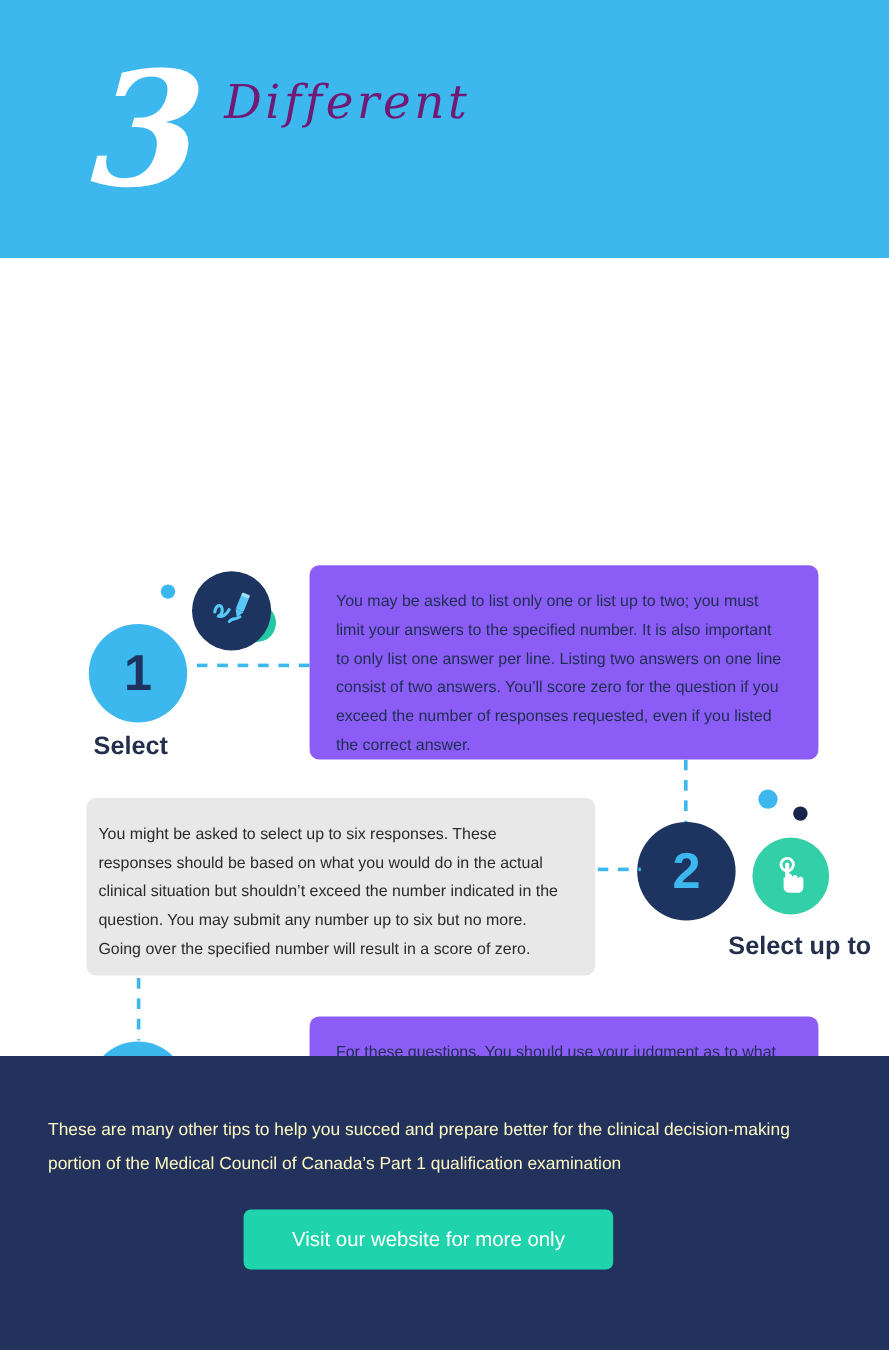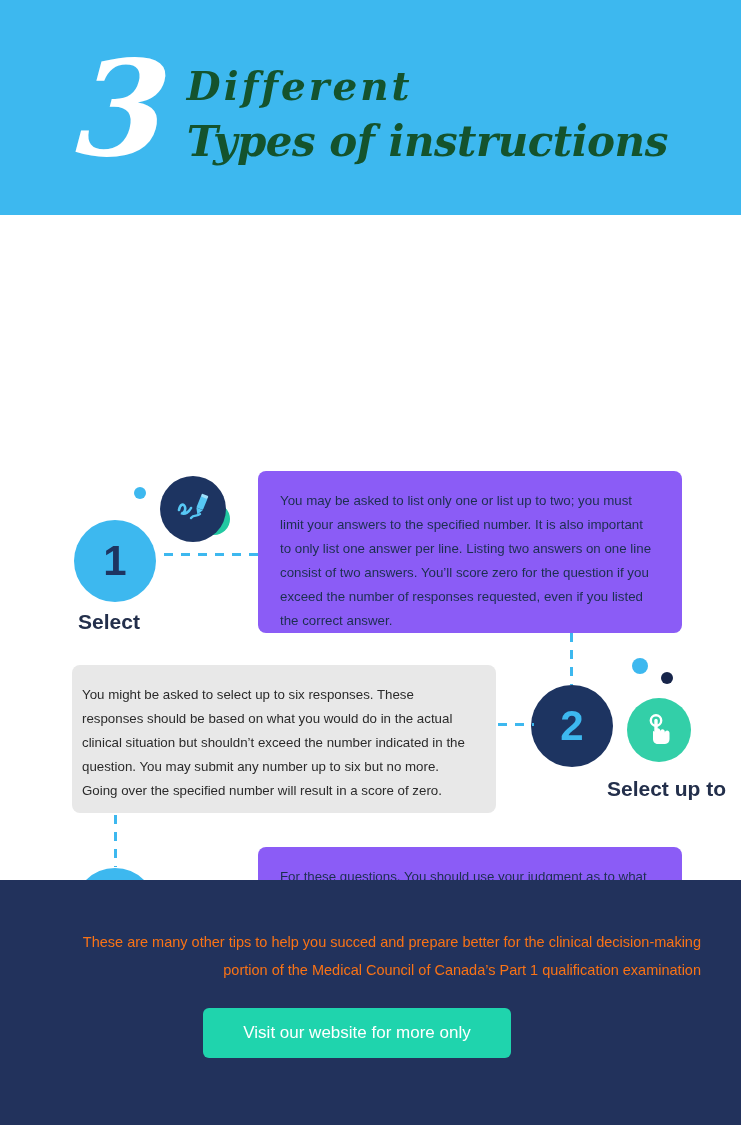--- a/index.html
+++ b/index.html
@@ -38,23 +38,23 @@
     line-height: 118px;
     color: #ffffff;
     font-style: italic;
     letter-spacing: -3px;
     margin-right: 20px;
     margin-top: 6px;
     transform: skewX(-4deg);
   }
   .header-title {
     font-family: "DejaVu Serif", serif;
-    font-weight: bold;
+    font-weight: normal;
     font-style: italic;
-    color: #14532d;
+    color: #701a75;
     font-size: 40px;
     line-height: 56px;
     letter-spacing: 0px;
     padding-top: 14px;
   }
   .header-title .line1 {
     display: block;
     letter-spacing: 3px;
     font-size: 39px;
   }
@@ -157,22 +157,22 @@
     top: 880px;
     width: 741px;
     height: 245px;
     background: #22325c;
   }
   .footer-text {
     position: absolute;
     left: 40px;
     top: 48px;
     width: 661px;
-    text-align: right;
-    color: #f97316;
+    text-align: left;
+    color: #fef9c3;
     font-size: 14.5px;
     line-height: 28px;
     font-family: "Liberation Sans", sans-serif;
   }
   .cta-button {
     position: absolute;
     left: 203px;
     top: 1008px;
     width: 308px;
     height: 50px;
@@ -191,21 +191,20 @@
   .svg-ic { display:block; }
 </style>
 </head>
 <body>
 
 <div class="header">
   <div class="header-inner">
     <div class="big-number">3</div>
     <div class="header-title">
       <span class="line1">Different</span>
-      <span class="line2">Types of instructions</span>
     </div>
   </div>
 </div>
 
 <div class="main">
 
   <div>
 
     <div class="dot blue" style="left:134px; top:272px; width:12px; height:12px;"></div>
     <div class="dot teal" style="left:198px; top:288px; width:32px; height:32px;"></div>

